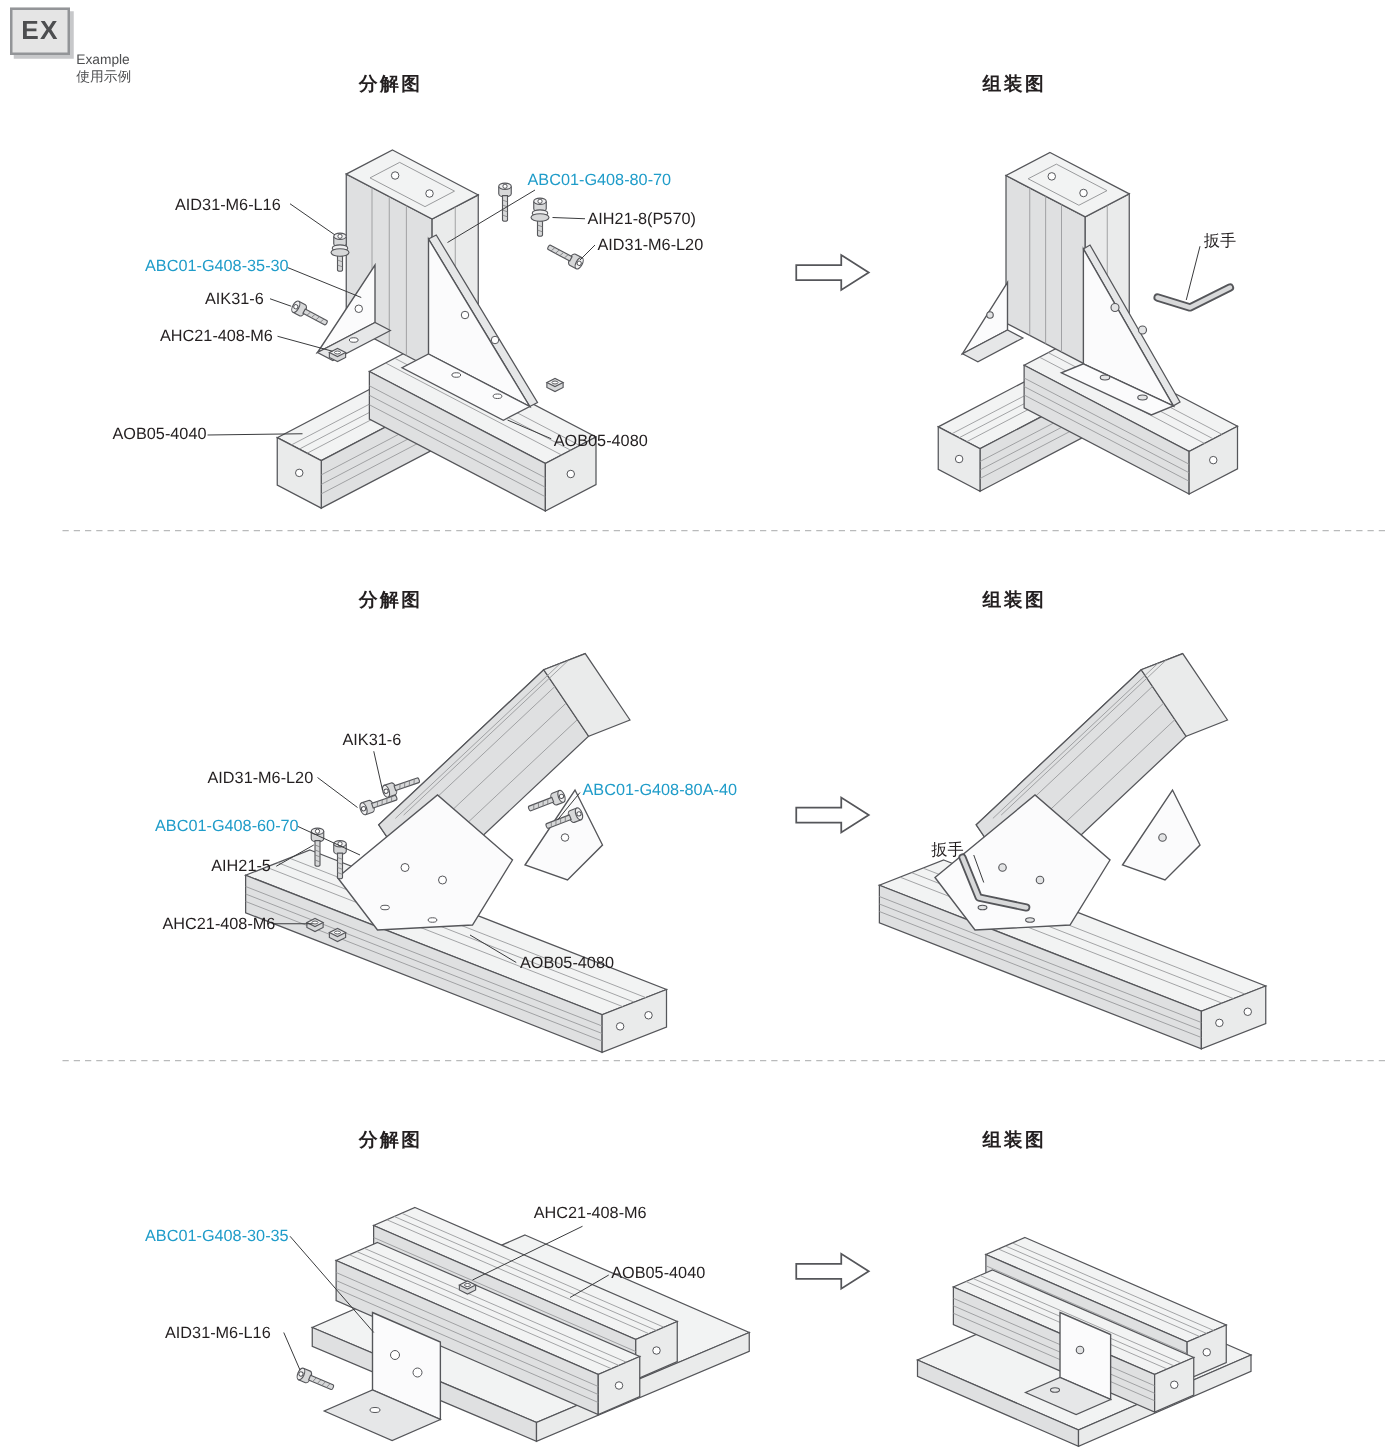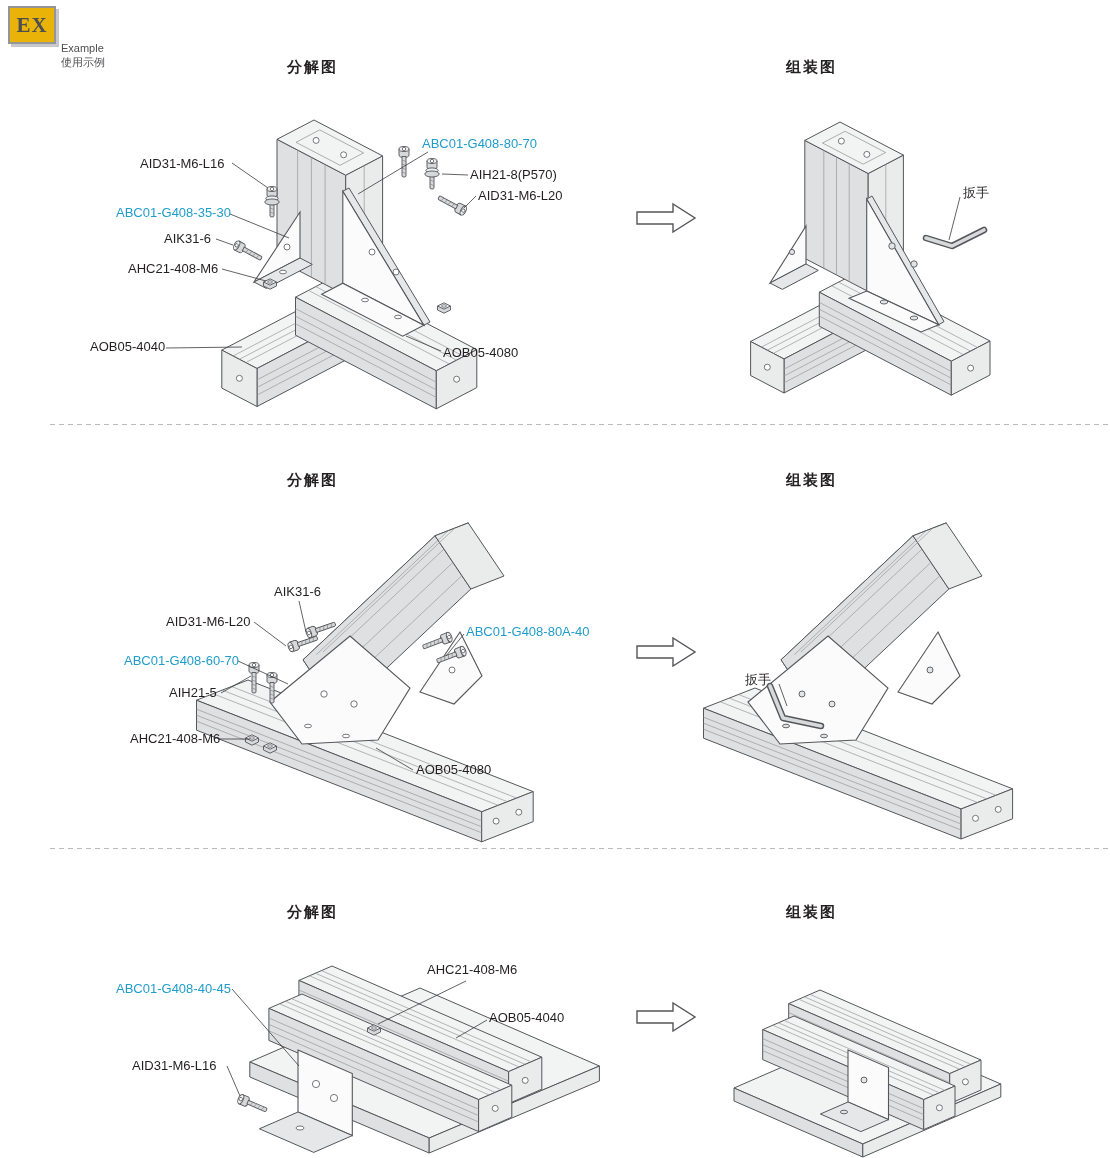--- a/index.html
+++ b/index.html
@@ -3,23 +3,23 @@
 <meta charset="utf-8">
 <style>
   html,body{margin:0;padding:0;background:#fff;}
   #page{position:relative;width:1110px;height:1158px;background:#fff;overflow:hidden;
         font-family:"Liberation Sans",sans-serif;}
   #art{position:absolute;left:0;top:0;}
   .title{position:absolute;width:140px;text-align:left;font-size:15px;font-weight:bold;
          color:#231f20;letter-spacing:2px;}
   .lbl{position:absolute;font-size:13px;color:#231f20;white-space:nowrap;line-height:15px;}
   .lbl.blue{color:#1f9cc9;}
-  .exbox{position:absolute;left:8px;top:6px;width:44px;height:34px;background:#eab308;
+  .exbox{position:absolute;left:8px;top:6px;width:44px;height:34px;background:#e5e5e5;
          border:2px solid #939598;box-shadow:3px 3px 0 #c7c8ca;display:flex;align-items:center;
-         justify-content:center;font-family:Liberation Serif, serif;font-size:21px;font-weight:bold;
+         justify-content:center;font-family:Liberation Sans, sans-serif;font-size:21px;font-weight:bold;
          color:#4d4e50;letter-spacing:1px;}
   .excap{position:absolute;left:61px;top:9px;font-size:11px;color:#4d4e50;line-height:14px;margin-top:32px;}
   
   .ftop{fill:#f2f3f3;stroke:#55565a;stroke-width:1;}
   .ftopin{fill:none;stroke:#8d8e90;stroke-width:.7;}
   .fside{fill:#dfe0e1;stroke:#55565a;stroke-width:1;}
   .fend{fill:#eaebeb;stroke:#55565a;stroke-width:1;}
   .groove{stroke:#97989a;stroke-width:.7;}
   .hole{fill:#fff;stroke:#55565a;stroke-width:.8;}
   .plate{fill:#fbfbfc;stroke:#55565a;stroke-width:1.1;}
@@ -333,17 +333,17 @@
   <div class="lbl" style="left:274px;top:584px">AIK31-6</div>
   <div class="lbl" style="left:166px;top:614px">AID31-M6-L20</div>
   <div class="lbl blue" style="left:466px;top:624px">ABC01-G408-80A-40</div>
   <div class="lbl blue" style="left:124px;top:653px">ABC01-G408-60-70</div>
   <div class="lbl" style="left:169px;top:685px">AIH21-5</div>
   <div class="lbl" style="left:130px;top:731px">AHC21-408-M6</div>
   <div class="lbl" style="left:416px;top:762px">AOB05-4080</div>
   <div class="lbl" style="left:745px;top:672px">扳手</div>
 
   <div class="lbl" style="left:427px;top:962px">AHC21-408-M6</div>
-  <div class="lbl blue" style="left:116px;top:981px">ABC01-G408-40-45</div>
+  <div class="lbl blue" style="left:116px;top:981px">ABC01-G408-30-35</div>
   <div class="lbl" style="left:489px;top:1010px">AOB05-4040</div>
   <div class="lbl" style="left:132px;top:1058px">AID31-M6-L16</div>
 
 </div>
 
 </body></html>

